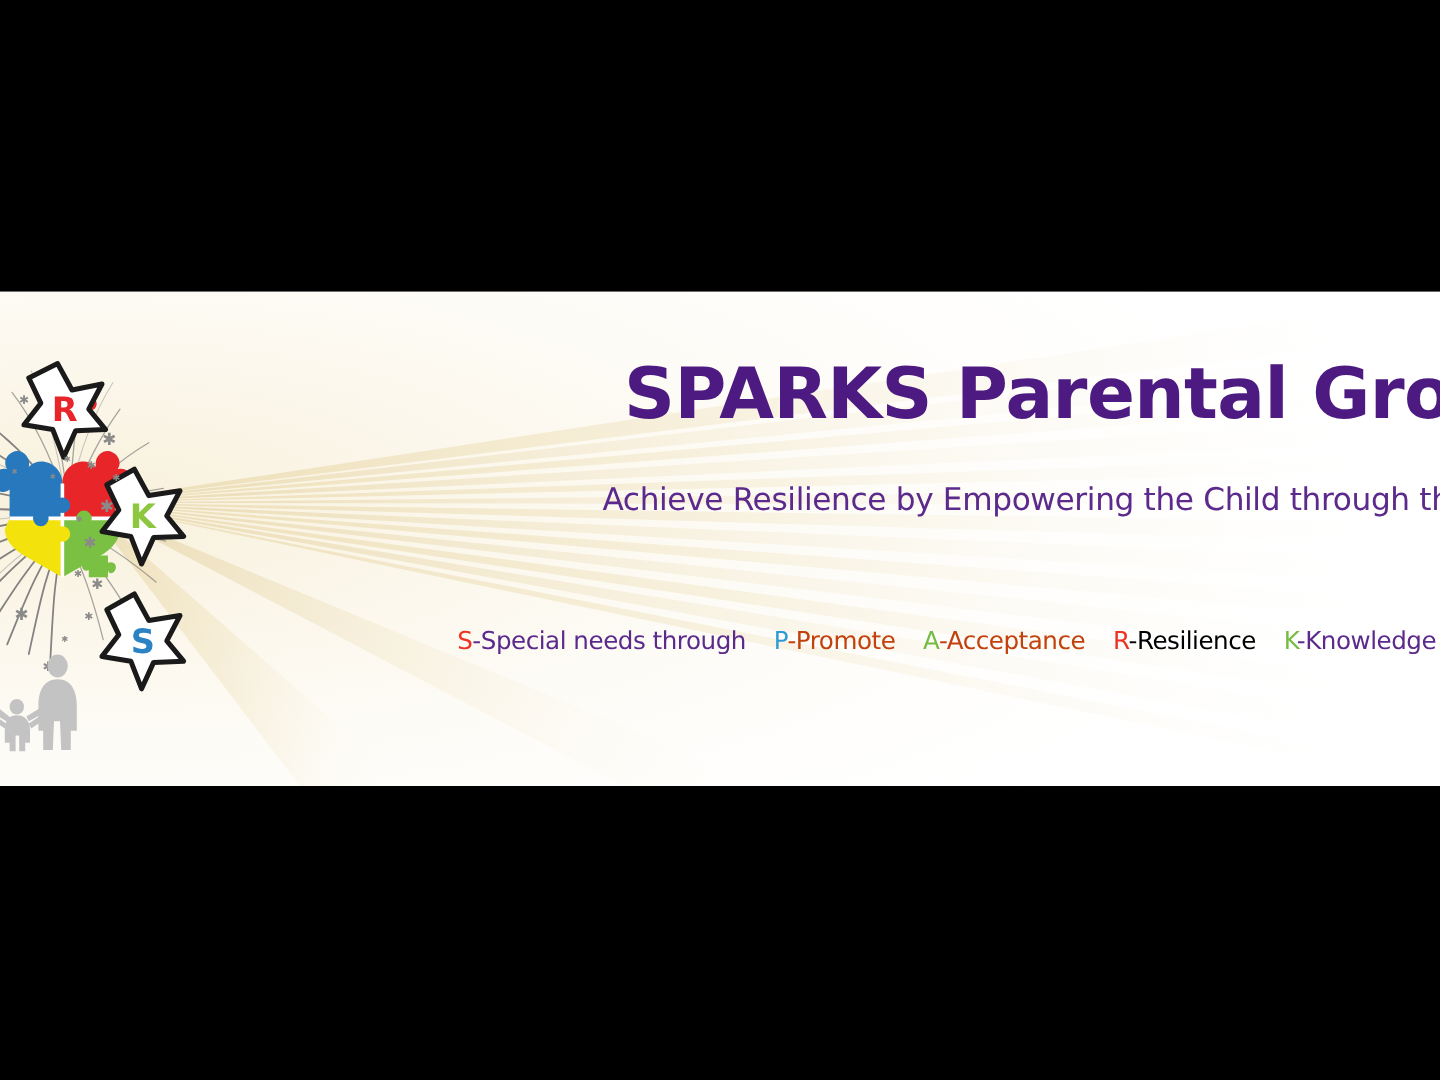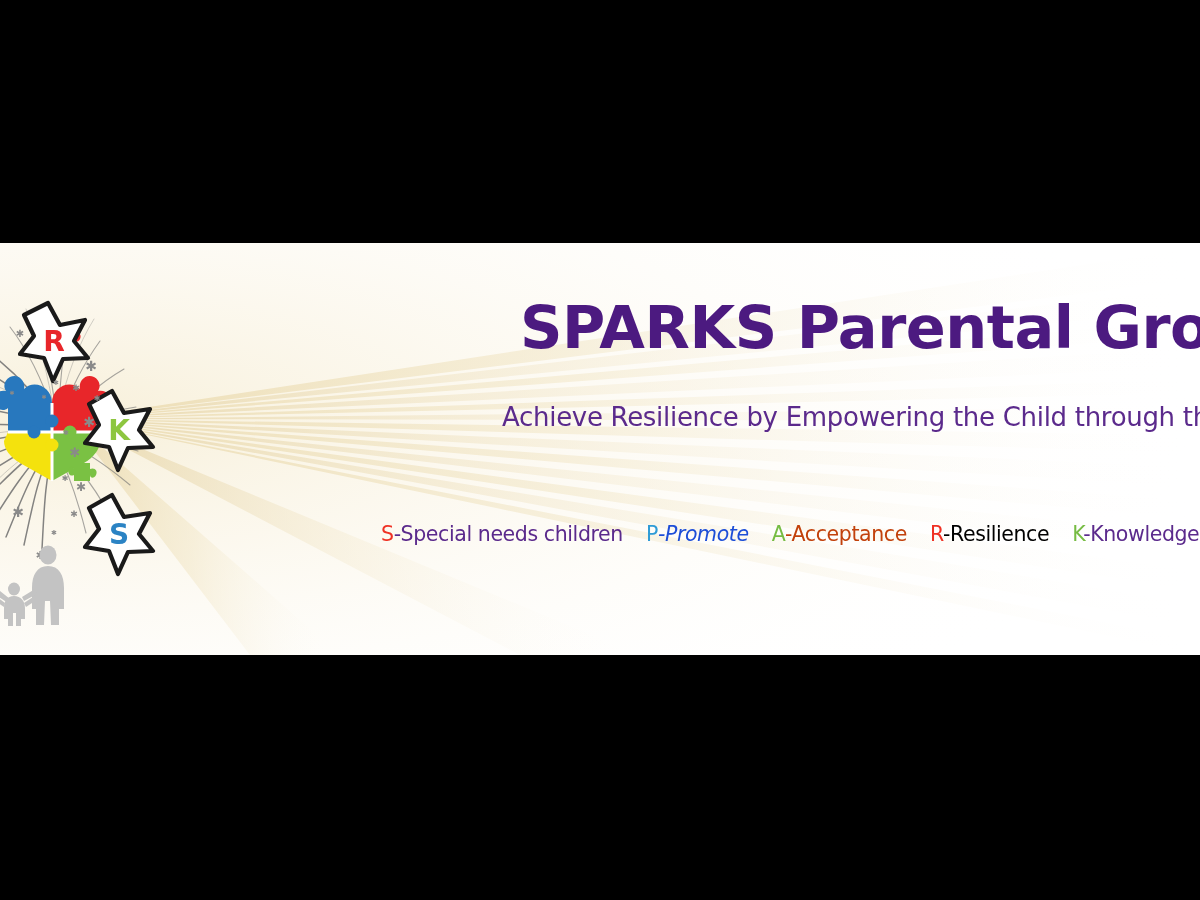--- a/index.html
+++ b/index.html
@@ -302,22 +302,22 @@
         </g>
       </svg>
     </div>
 
     <div id="textblock">
       <div class="banner-title" style="color: rgb(76, 26, 128);">SPARKS Parental Gro</div>
 
       <div class="banner-subtitle" style="color: rgb(91, 42, 140);">Achieve Resilience by Empowering the Child through th</div>
 
       <div class="acronym-line" style="color: rgb(91, 42, 140);">
-        <span class="acronym-item"><span class="ini" style="color: rgb(239, 49, 36);">S</span><span style="color: rgb(91, 42, 140);">-Special needs children</span></span>
-        <span class="acronym-item"><span class="ini" style="color: rgb(46, 155, 214);">P</span><span style="color: #1d4ed8; font-style: italic;">-Promote</span></span>
+        <span class="acronym-item"><span class="ini" style="color: rgb(239, 49, 36);">S</span><span style="color: rgb(91, 42, 140);">-Special needs through</span></span>
+        <span class="acronym-item"><span class="ini" style="color: rgb(46, 155, 214);">P</span><span style="color: #c2410c;">-Promote</span></span>
         <span class="acronym-item"><span class="ini" style="color: rgb(118, 188, 67);">A</span><span style="color: #c2410c;">-Acceptance</span></span>
         <span class="acronym-item"><span class="ini" style="color: rgb(239, 49, 36);">R</span><span style="color: #000000;">-Resilience</span></span>
         <span class="acronym-item"><span class="ini" style="color: rgb(118, 188, 67);">K</span><span style="color: rgb(91, 42, 140);">-Knowledge</span></span>
         
       </div>
     </div>
 
   </div>
 
   <div class="letterbox letterbox-bottom" style="background: rgb(0, 0, 0);"></div>

